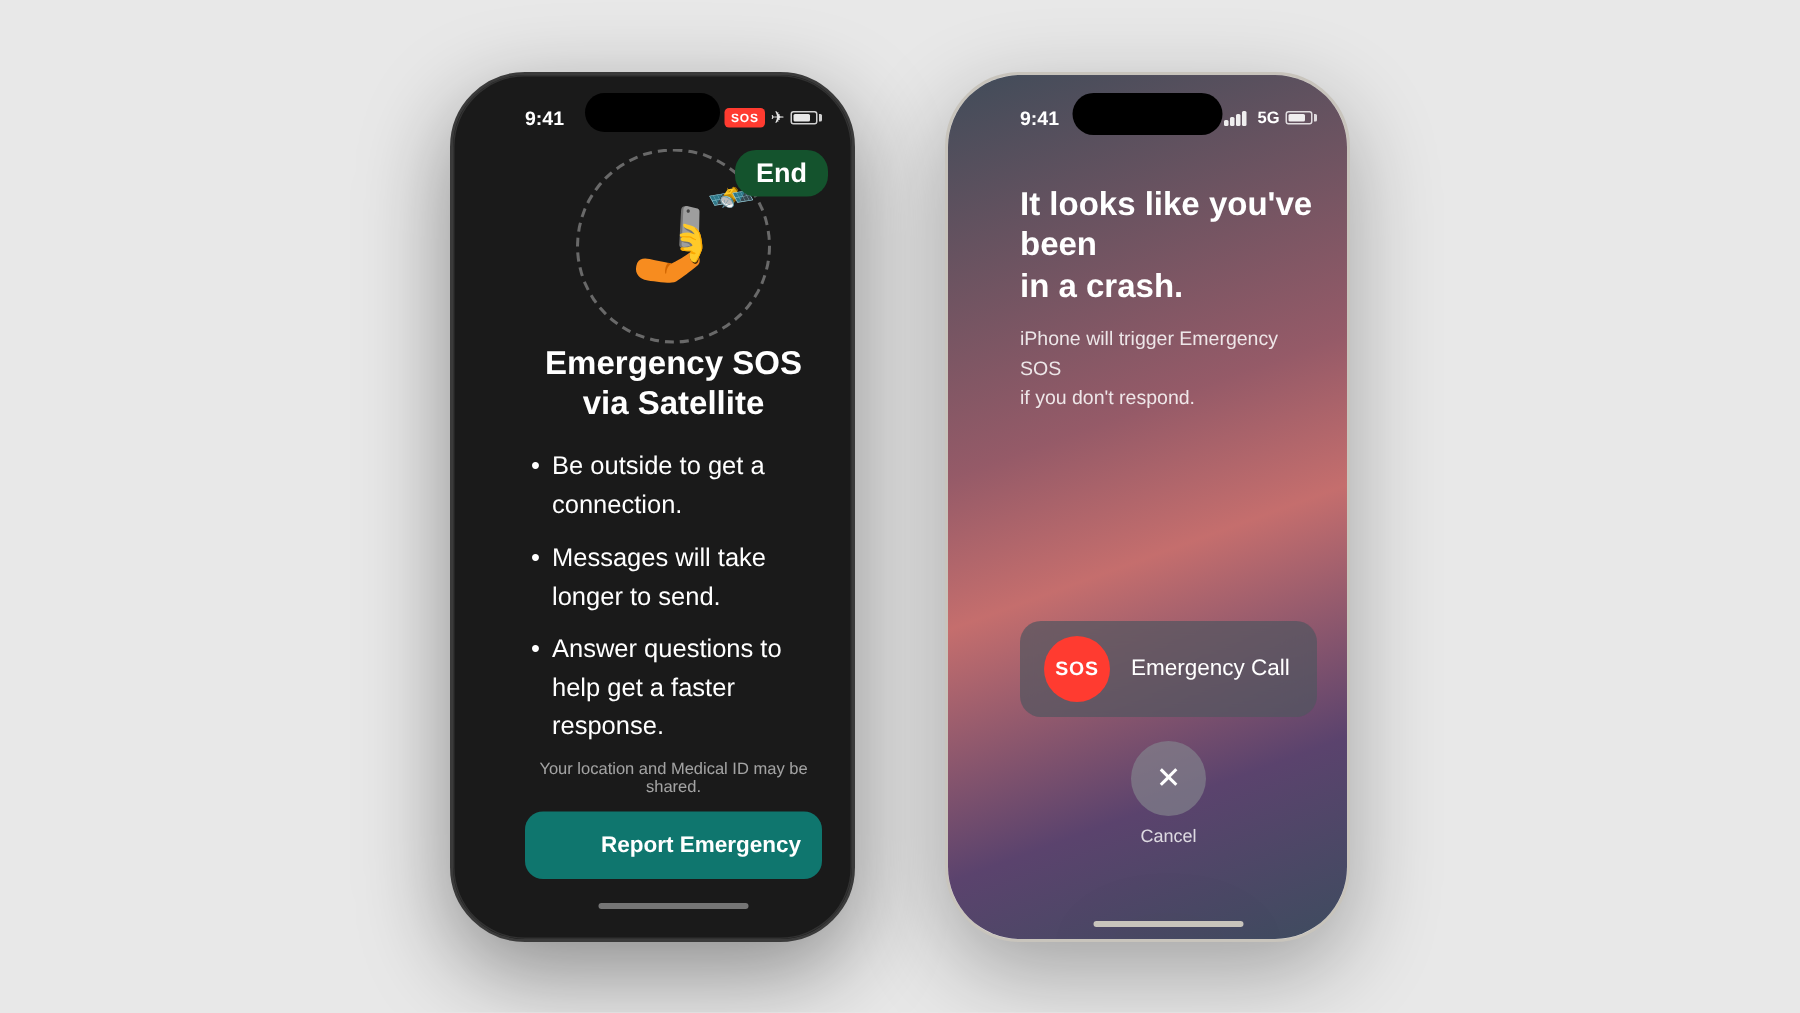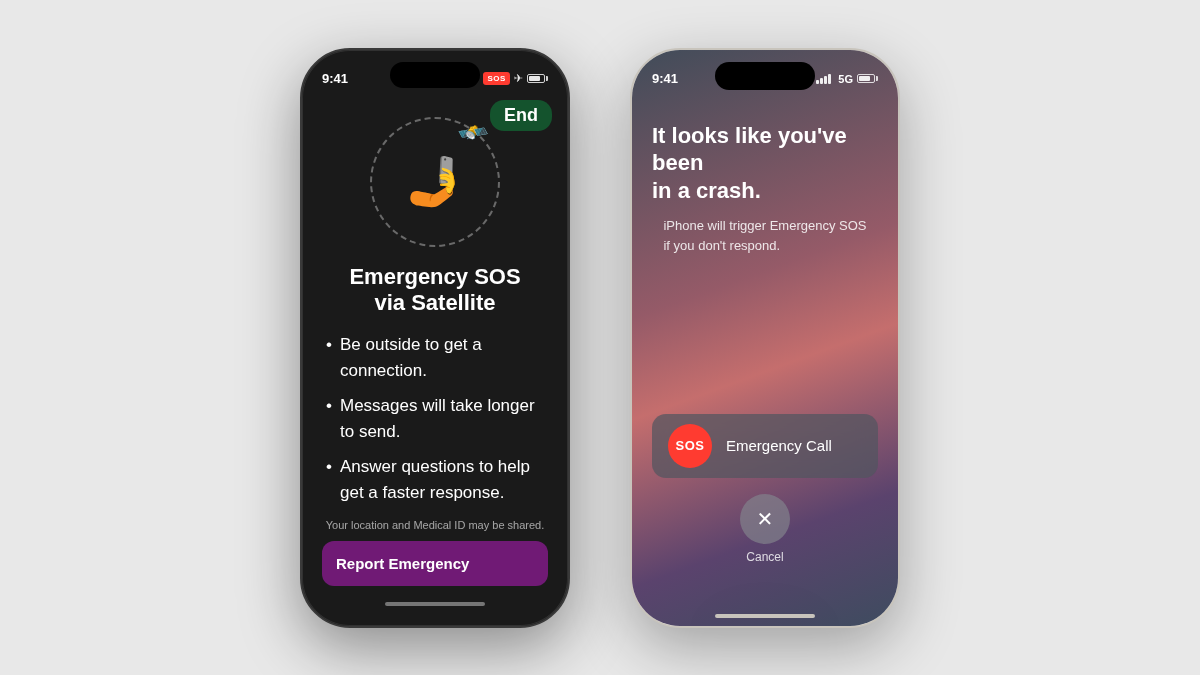--- a/index.html
+++ b/index.html
@@ -14,20 +14,21 @@
       font-family: -apple-system, BlinkMacSystemFont, 'SF Pro Display', 'Helvetica Neue', sans-serif;
       overflow: hidden;
     }
 
     
     .phone {
       border-radius: 50px;
       overflow: hidden;
       position: relative;
       flex-shrink: 0;
+      padding-left: 28px;
     }
 
     
     .phone-left {
       width: 270px;
       height: 580px;
       background: #1a1a1a;
       border: 2px solid #3a3a3a;
       box-shadow: 0 20px 60px rgba(0,0,0,0.4), inset 0 0 0 1px rgba(255,255,255,0.1);
     }
@@ -192,30 +193,30 @@
       padding-bottom: 20px;
       display: flex;
       flex-direction: column;
       align-items: center;
       gap: 10px;
     }
 
     .location-text {
       color: rgba(255,255,255,0.6);
       font-size: 11px;
-      text-align: left;
+      text-align: center;
     }
 
     .report-button {
       width: 100%;
-      background: #701a75;
+      background: #0f766e;
       color: #fff;
       font-size: 15px;
       font-weight: 600;
-      text-align: left;
+      text-align: right;
       padding: 14px;
       border-radius: 12px;
       cursor: pointer;
     }
 
     .home-indicator {
       width: 100px;
       height: 4px;
       background: rgba(255,255,255,0.4);
       border-radius: 3px;

